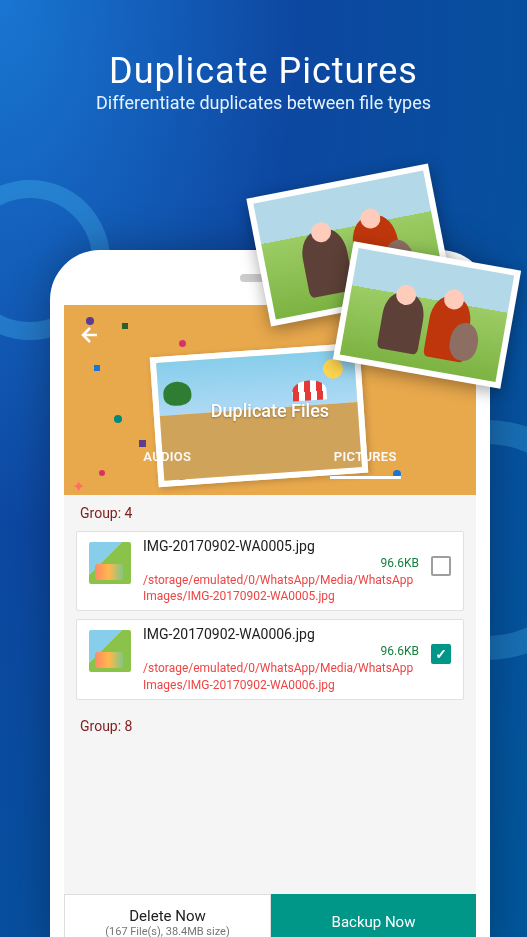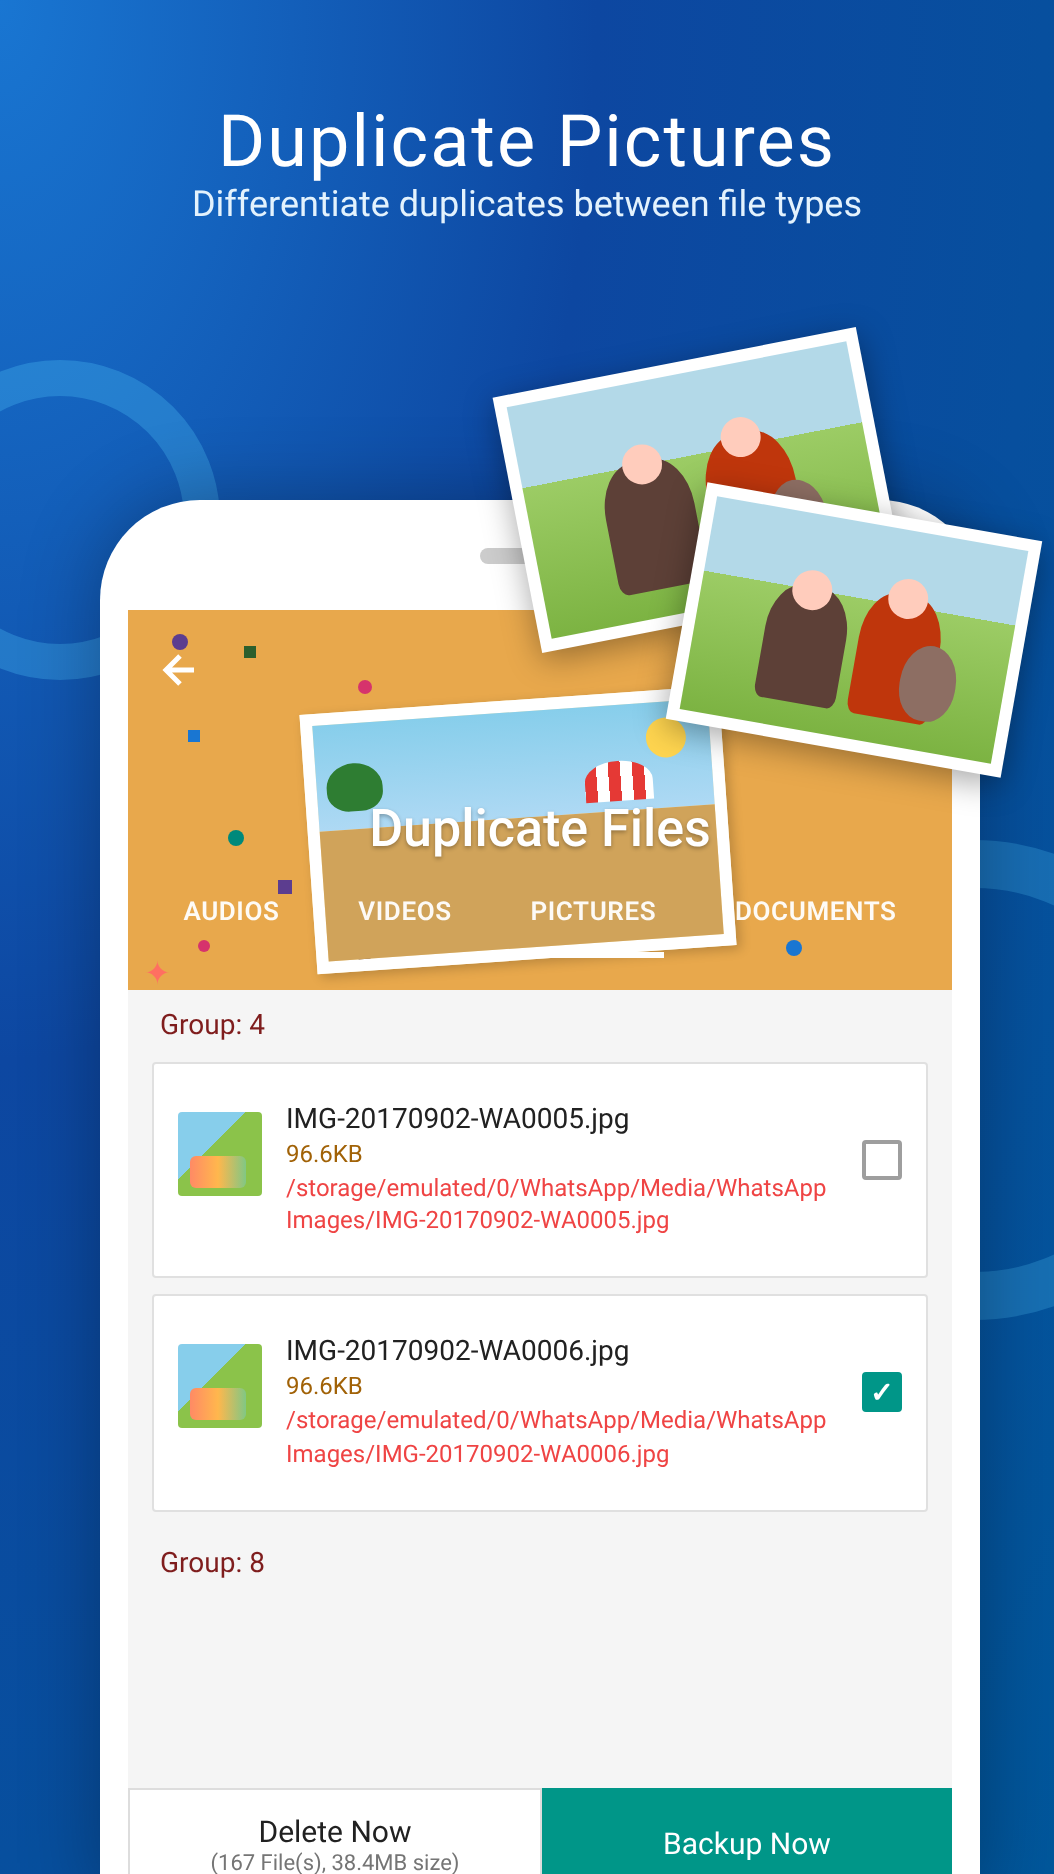--- a/index.html
+++ b/index.html
@@ -121,21 +121,21 @@
   justify-content: center;
   cursor: pointer;
 }
 .header-title {
   position: absolute;
   top: 95px;
   left: 0;
   right: 0;
   text-align: center;
   color: #fff;
-  font-size: 26px;
+  font-size: 18px;
   font-weight: 500;
   text-shadow: 0 1px 2px rgba(0,0,0,0.3);
 }
 .tabs {
   position: absolute;
   bottom: 16px;
   left: 0;
   right: 0;
   display: flex;
   justify-content: space-around;
@@ -160,21 +160,21 @@
 .group-label {
   color: #7f1d1d;
   font-size: 14px;
   padding: 10px 16px 6px;
 }
 .file-card {
   background: #fff;
   margin: 4px 12px 8px;
   border: 1px solid #e0e0e0;
   border-radius: 2px;
-  padding: 20px 12px;
+  padding: 6px 12px;
   display: flex;
   align-items: flex-start;
   gap: 12px;
 }
 .thumb {
   width: 42px;
   height: 42px;
   background: linear-gradient(135deg, #87ceeb 0%, #87ceeb 40%, #8bc34a 40%, #8bc34a 100%);
   border-radius: 2px;
   position: relative;
@@ -186,21 +186,21 @@
   position: absolute;
   bottom: 4px;
   left: 6px;
   width: 28px;
   height: 16px;
   background: linear-gradient(90deg, #ff8a65, #ffb74d, #81c784);
   border-radius: 3px;
 }
 .file-info { flex: 1; }
 .file-name { font-size: 14px; color: #212121; margin-bottom: 2px; }
-.file-size { font-size: 12px; color: #a16207; margin-bottom: 2px; }
+.file-size { font-size: 12px; color: #15803d; margin-bottom: 2px; text-align: right; }
 .file-path { font-size: 12px; color: #ef4444; line-height: 1.35; word-break: break-all; }
 .checkbox {
   width: 20px;
   height: 20px;
   border: 2px solid #9e9e9e;
   border-radius: 2px;
   margin-top: 18px;
   flex-shrink: 0;
   cursor: pointer;
   display: flex;
@@ -377,23 +377,21 @@
       <div class="back-button">
         <svg width="24" height="24" viewBox="0 0 24 24" fill="none" stroke="white" stroke-width="2.5">
             <path d="M19 12H5M12 19l-7-7 7-7"></path>
           </svg>
       </div>
 
       <div class="header-title">Duplicate Files</div>
 
       <div class="tabs">
         <div class="tab">AUDIOS</div>
-        <div class="tab">VIDEOS</div>
         <div class="tab active">PICTURES</div>
-        <div class="tab">DOCUMENTS</div>
       </div>
     </div>
 
     <div class="content">
       <div class="group-label">Group: 4</div>
 
       <div class="file-card">
         <div class="thumb"></div>
         <div class="file-info">
           <div class="file-name">IMG-20170902-WA0005.jpg</div>

